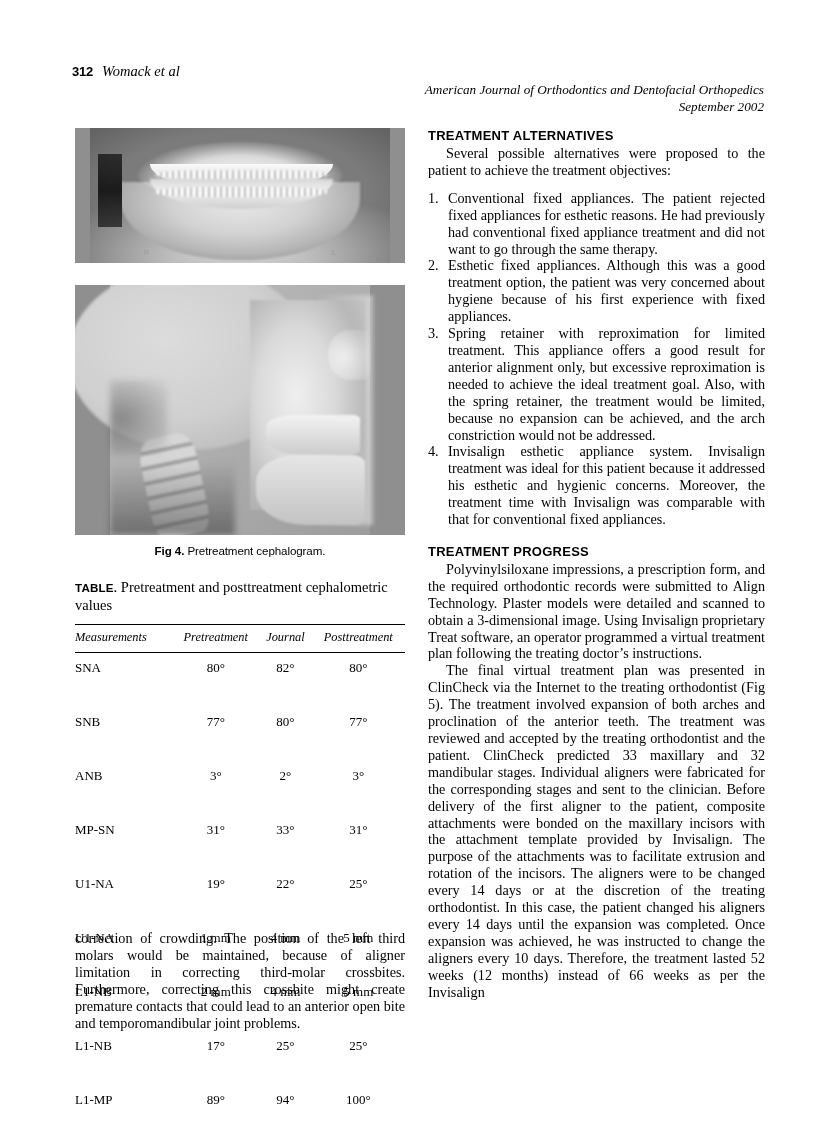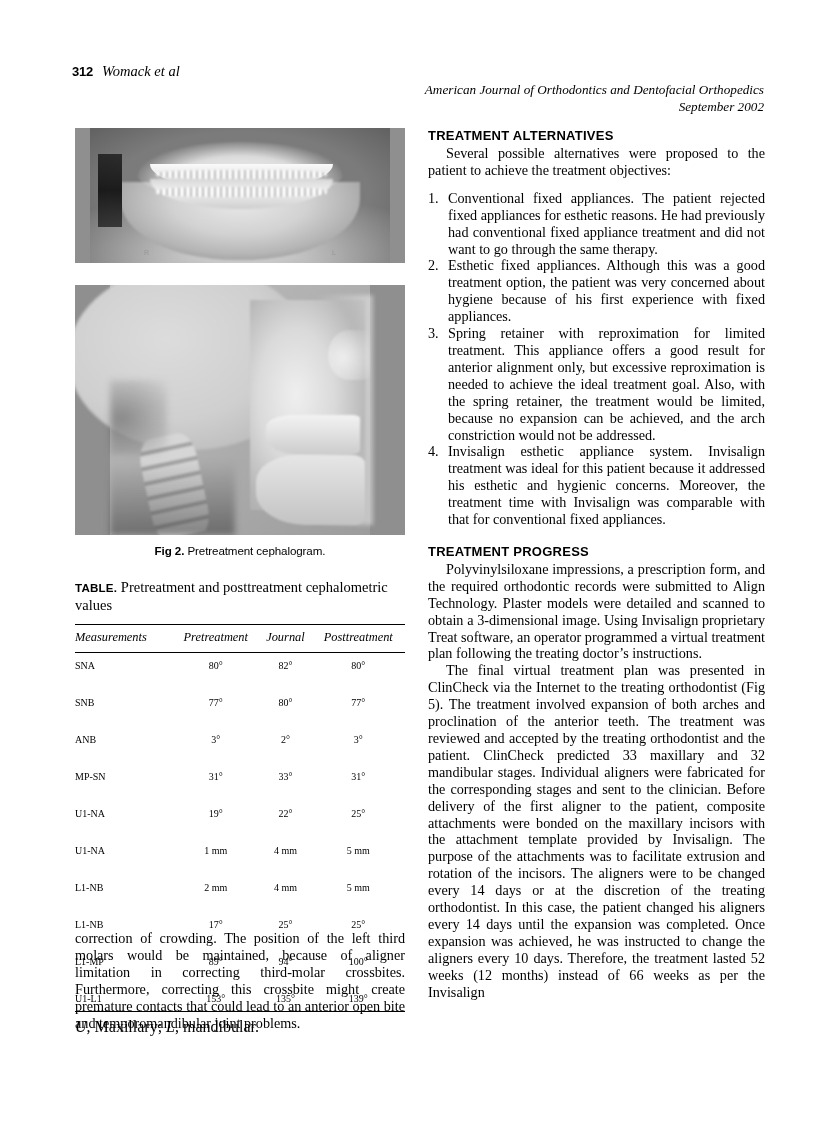--- a/index.html
+++ b/index.html
@@ -303,22 +303,22 @@
     padding: 5px 0 7px 0;
     border-top: 1.4px solid #000;
     border-bottom: 0.9px solid #000;
   }
   table.cephtable thead th.c0 { text-align: left; }
   table.cephtable thead th.c1,
   table.cephtable thead th.c2,
   table.cephtable thead th.c3 { text-align: center; }
   table.cephtable tbody tr:first-child td { padding-top: 7px; }
   table.cephtable tbody td {
-    padding: 13px 0;
-    font-size: 10px;
+    padding: 19px 0;
+    font-size: 13px;
   }
   table.cephtable tbody td.c0 { text-align: left; }
   table.cephtable tbody td.c1,
   table.cephtable tbody td.c2,
   table.cephtable tbody td.c3 { text-align: center; }
   table.cephtable tbody tr:last-child td { padding-bottom: 7px; }
   .table-rule-bottom {
     width: 330px;
     border-top: 1.4px solid #000;
     margin-top: 0;
@@ -417,21 +417,21 @@
           <div class="face"></div>
           <div class="nose"></div>
           <div class="maxi"></div>
           <div class="mandi"></div>
           <div class="spine"></div>
           <div class="darkleft"></div>
           <div class="darkbase"></div>
         </div>
       </div>
       <div class="fig-caption">
-        <b>Fig 2.</b>
+        <b>Fig 4.</b>
         <span>Pretreatment cephalogram.</span>
       </div>
     </div>
 
     <div class="table-block">
       <div class="table-title">
         <span class="tlabel">TABLE.</span>
         <span>Pretreatment and posttreatment cephalometric values</span>
       </div>
 

